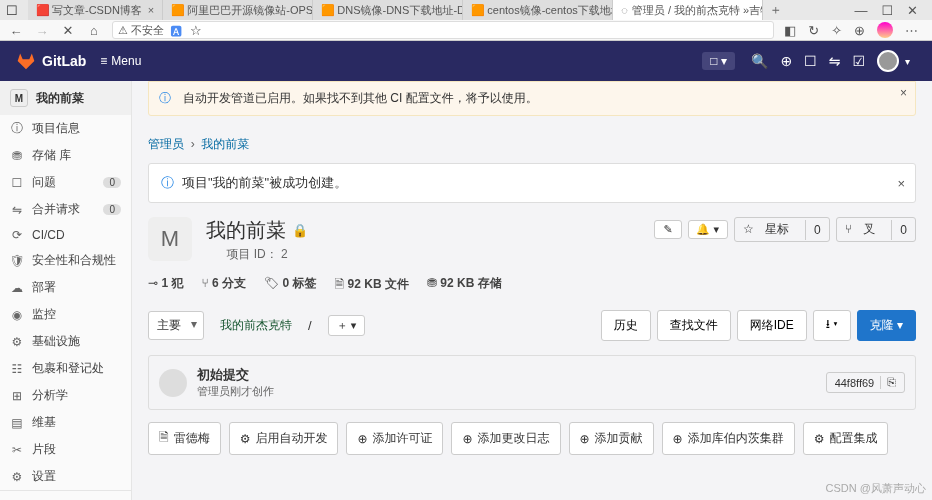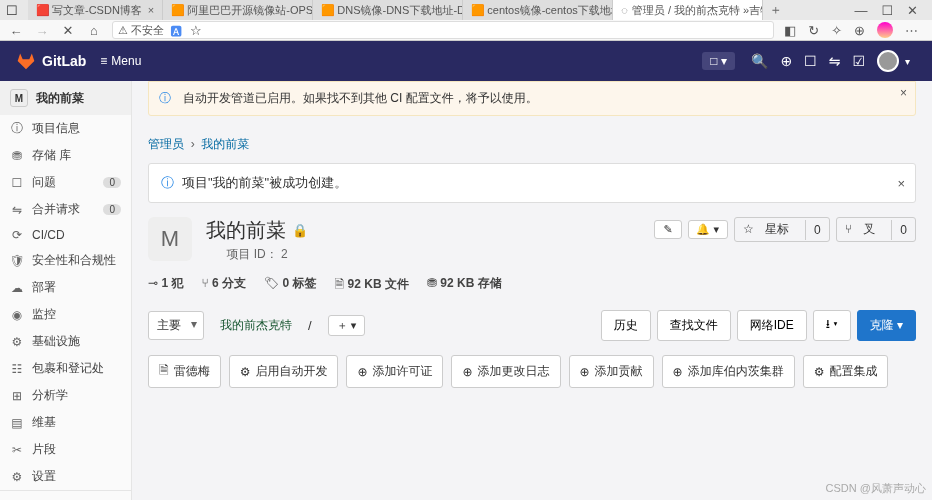--- a/index.html
+++ b/index.html
@@ -289,20 +289,31 @@
       <span class="btn btn-sm">＋ ▾</span>
       <div class="right-controls">
         <button class="btn">历史</button>
         <button class="btn">查找文件</button>
         <button class="btn">网络IDE</button>
         <button class="btn">⭳ ▾</button>
         <button class="btn btn-primary"><span>克隆</span> ▾</button>
       </div>
     </div>
 
+    <div class="commit-box">
+      <div class="commit-avatar"></div>
+      <div>
+        <div style="font-weight:600">初始提交</div>
+        <div style="font-size:11px;color:#666">管理员刚才创作</div>
+      </div>
+      <div class="commit-sha">
+        <span>44f8ff69</span>
+        <span class="sha-copy">⎘</span>
+      </div>
+    </div>
 
     <div class="action-row">
       <span class="chip">
           <span>🗎</span>
           <span>雷德梅</span>
         </span>
       <span class="chip">
           <span>⚙</span>
           <span>启用自动开发</span>
         </span>

